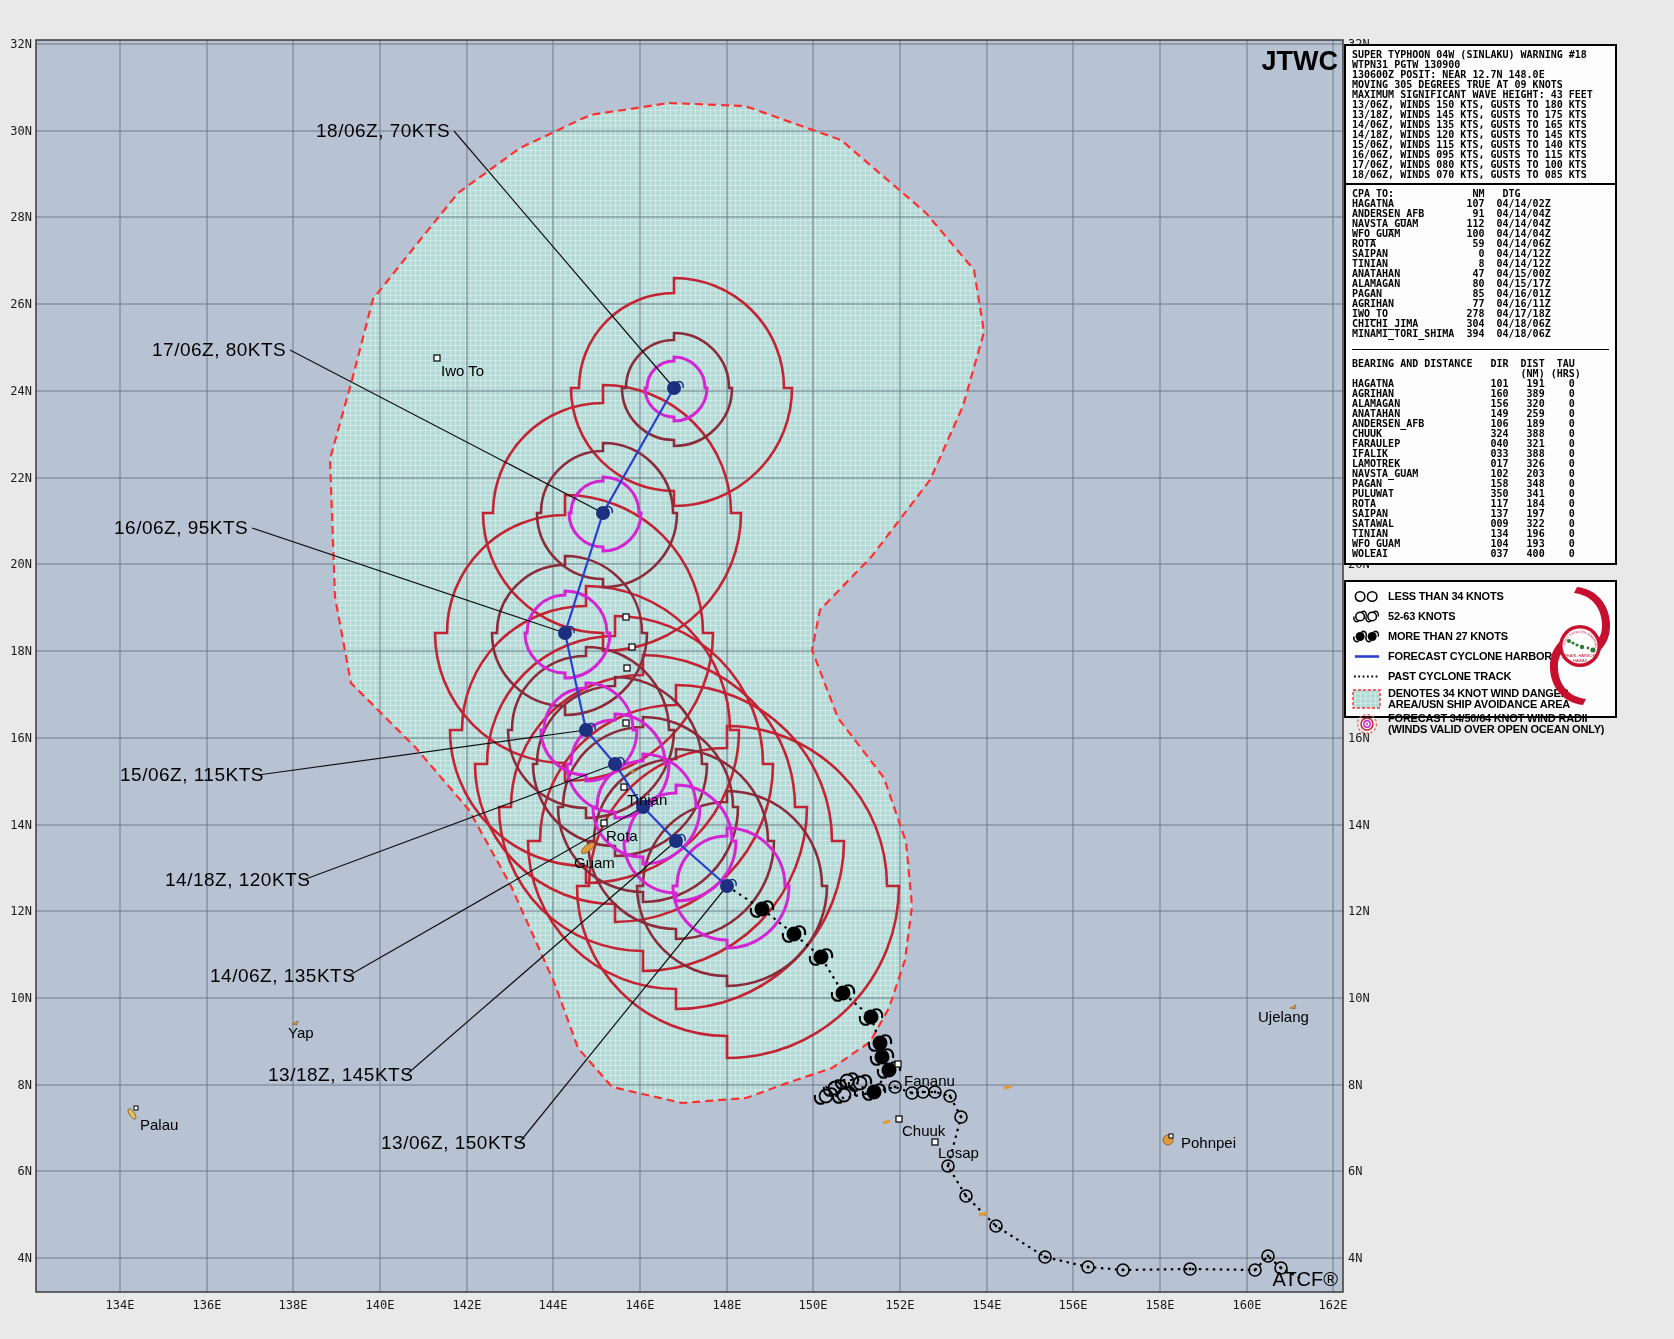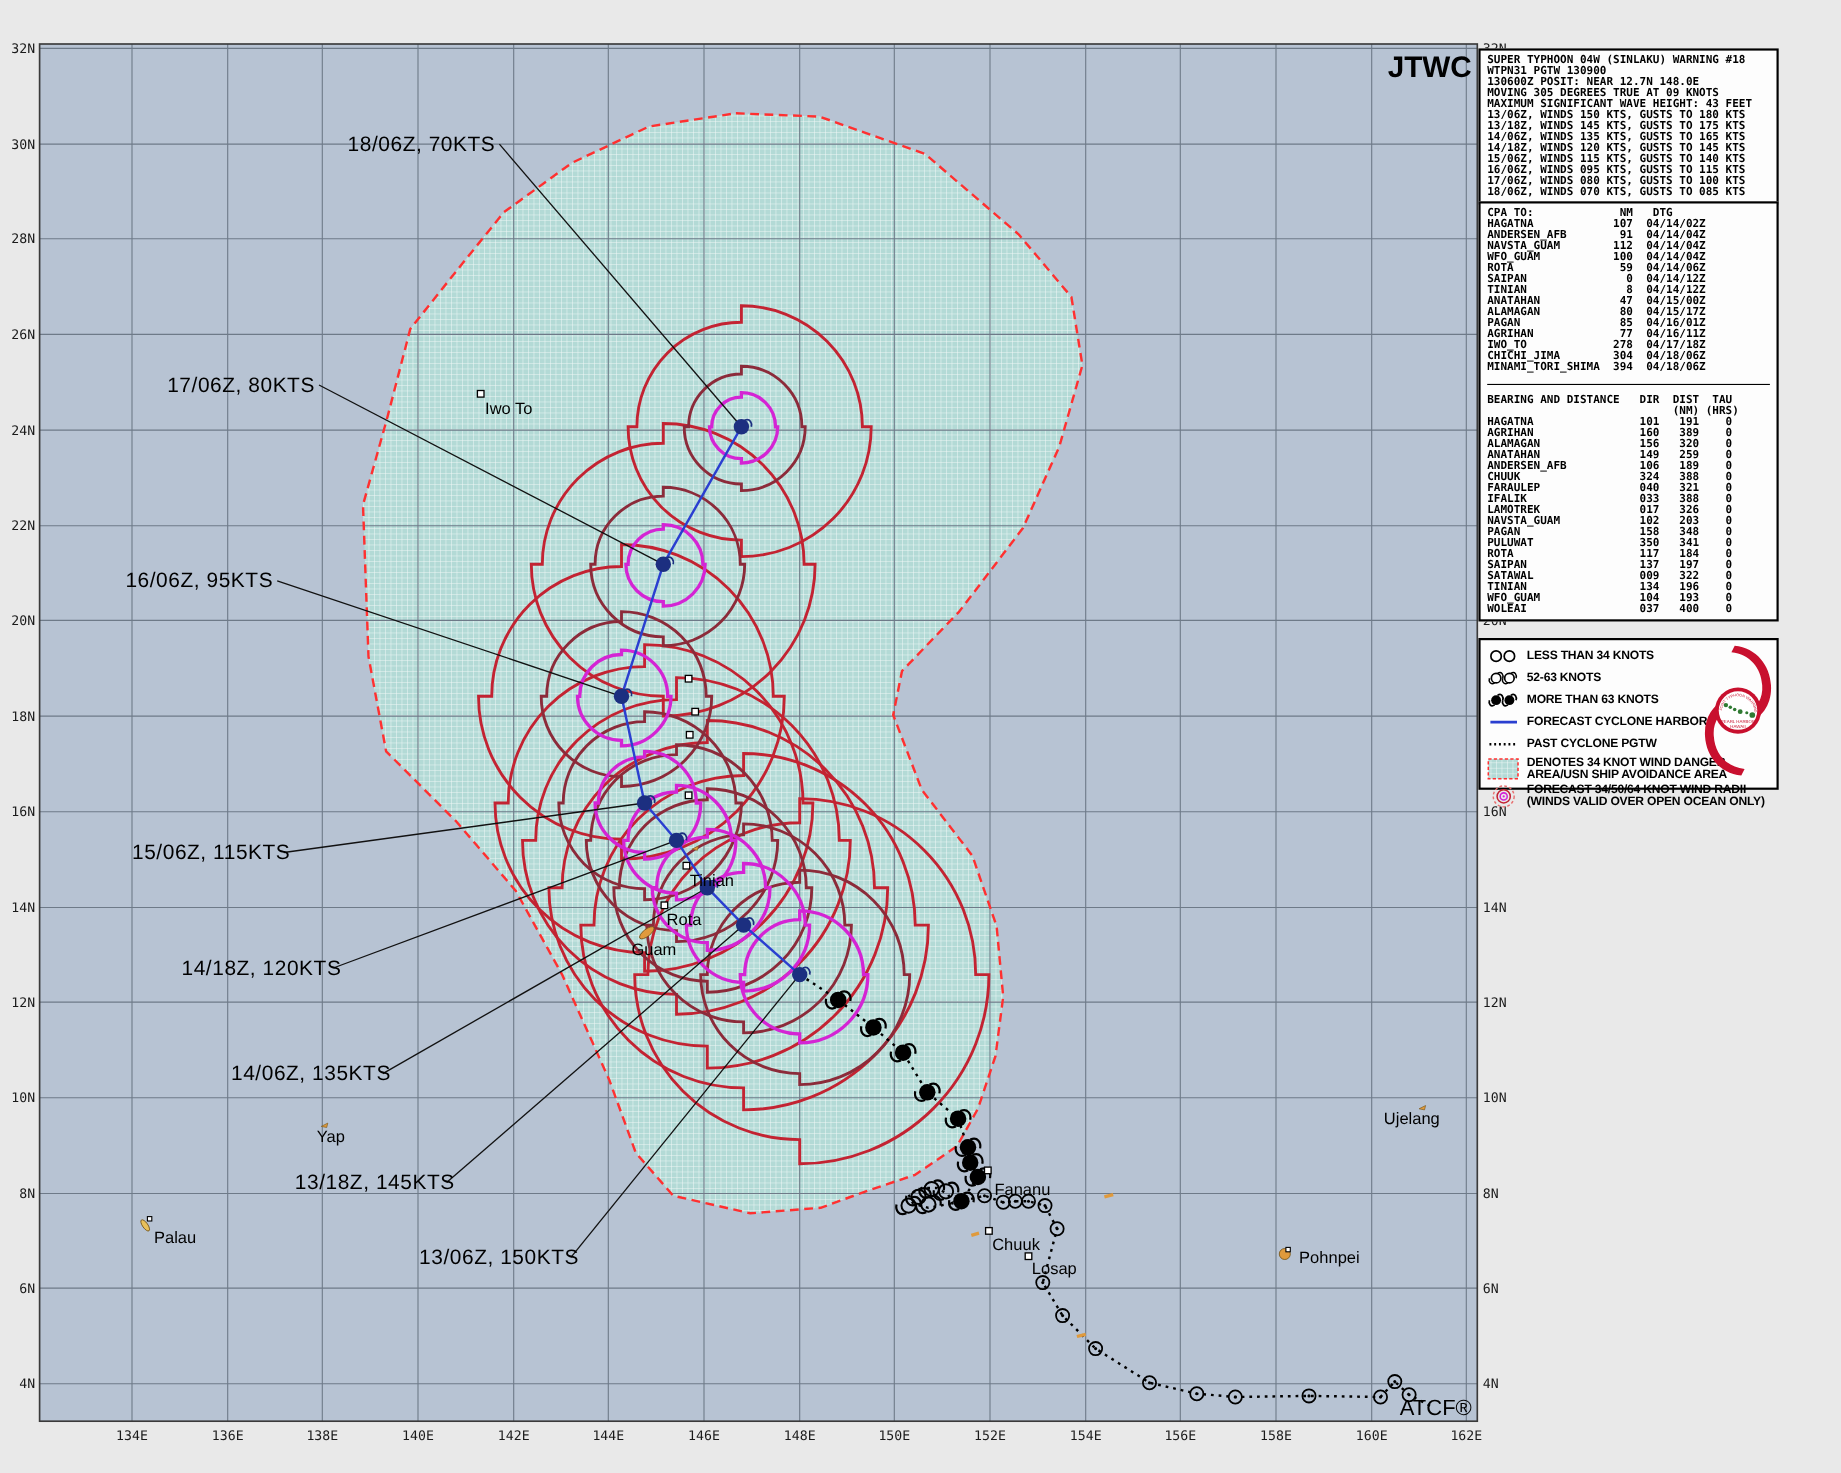--- a/index.html
+++ b/index.html
@@ -368,33 +368,33 @@
         </div>
         <div class="lrow">
           <svg width="34" height="19" viewBox="0 0 34 22">
             <circle cx="9" cy="11" r="5.2" fill="#000"></circle>
             <path d="M 10.5 6 C 15 3 17 8 16 11" fill="none" stroke="#000" stroke-width="1.8"></path>
             <path d="M 7.5 16 C 3 19 1 14 2 11" fill="none" stroke="#000" stroke-width="1.8"></path>
             <circle cx="23" cy="11" r="5.2" fill="#000"></circle>
             <path d="M 24.5 6 C 29 3 31 8 30 11" fill="none" stroke="#000" stroke-width="1.8"></path>
             <path d="M 21.5 16 C 17 19 15 14 16 11" fill="none" stroke="#000" stroke-width="1.8"></path>
           </svg>
-          <div class="ltxt">MORE THAN 63 KNOTS</div>
+          <div class="ltxt">MORE THAN 27 KNOTS</div>
         </div>
         <div class="lrow">
           <svg width="34" height="19" viewBox="0 0 34 22">
             <line x1="3" y1="11" x2="31" y2="11" stroke="#2a3fd0" stroke-width="3"></line>
           </svg>
           <div class="ltxt">FORECAST CYCLONE HARBOR</div>
         </div>
         <div class="lrow">
           <svg width="34" height="19" viewBox="0 0 34 22">
             <line x1="2" y1="11" x2="32" y2="11" stroke="#000" stroke-width="2.6" stroke-dasharray="2 3"></line>
           </svg>
-          <div class="ltxt">PAST CYCLONE PGTW</div>
+          <div class="ltxt">PAST CYCLONE TRACK</div>
         </div>
         <div class="lrow">
           <svg width="34" height="24" viewBox="0 0 34 22">
             <rect x="3" y="2" width="27" height="18" fill="url(#danger-hatch)" stroke="#ff3030" stroke-width="1.4" stroke-dasharray="3 2"></rect>
           </svg>
           <div class="ltxt">DENOTES 34 KNOT WIND DANGER<br>AREA/USN SHIP AVOIDANCE AREA</div>
         </div>
         <div class="lrow">
           <svg width="34" height="24" viewBox="0 0 34 22">
             <circle cx="17" cy="11" r="9.5" fill="none" stroke="#e87070" stroke-width="1.3" stroke-dasharray="2.5 2"></circle>

